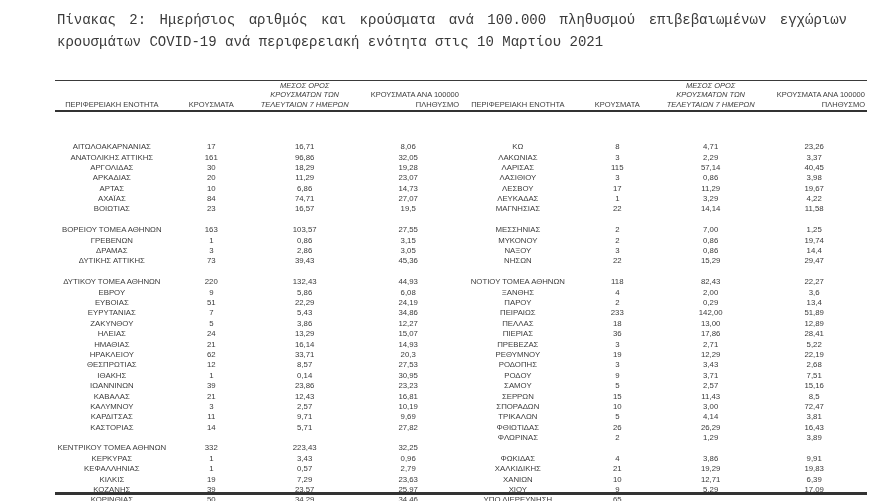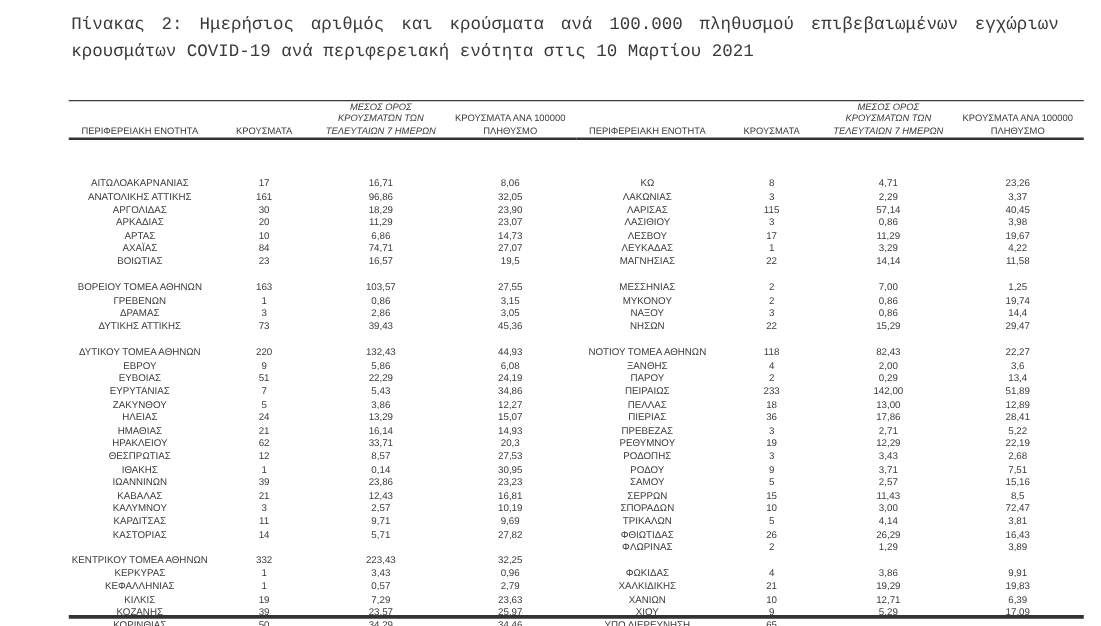--- a/index.html
+++ b/index.html
@@ -23,21 +23,21 @@
   }
   .hc{
     font-size:7.5px;line-height:1.25;text-align:center;color:#3b3b3b;
     box-sizing:border-box;padding-bottom:1px;
   }
   .c0{width:28%;}
   .c1{width:21%;}
   .c2{width:25%;}
   .c3{width:26%;}
   .hc.c2{padding-left:5px;padding-right:5px;font-style:italic;}
-  .hc.c3{padding-left:2px;padding-right:2px;}
+  .hc.c3{padding-left:2px;padding-right:2px;text-align:right;}
   .tbody{display:flex;flex-direction:column;margin-top:30px;}
   .row{display:flex;height:10.4px;align-items:center;}
   .row.italic .dc{}
   .dc{
     font-size:7.8px;line-height:10.4px;text-align:center;color:#3b3b3b;
     white-space:nowrap;overflow:visible;
   }
   .spacer{height:10.4px;}
 </style>
 </head>
@@ -63,21 +63,21 @@
         <div class="row">
           <div class="dc c0">ΑΝΑΤΟΛΙΚΗΣ ΑΤΤΙΚΗΣ</div>
           <div class="dc c1">161</div>
           <div class="dc c2">96,86</div>
           <div class="dc c3">32,05</div>
         </div>
         <div class="row">
           <div class="dc c0">ΑΡΓΟΛΙΔΑΣ</div>
           <div class="dc c1">30</div>
           <div class="dc c2">18,29</div>
-          <div class="dc c3">23,90</div>
+          <div class="dc c3">19,28</div>
         </div>
         <div class="row">
           <div class="dc c0">ΑΡΚΑΔΙΑΣ</div>
           <div class="dc c1">20</div>
           <div class="dc c2">11,29</div>
           <div class="dc c3">23,07</div>
         </div>
         <div class="row">
           <div class="dc c0">ΑΡΤΑΣ</div>
           <div class="dc c1">10</div>

